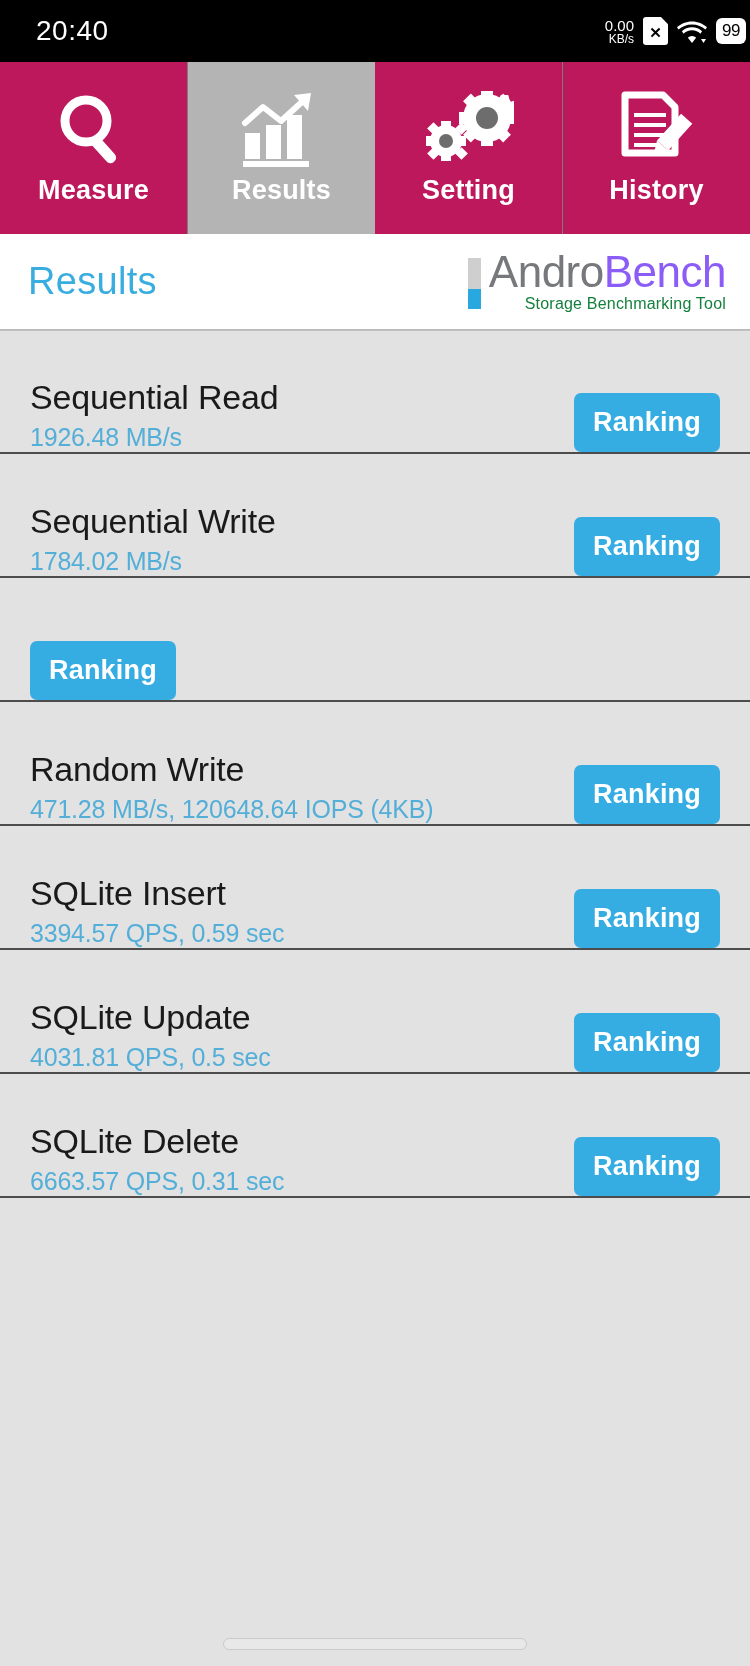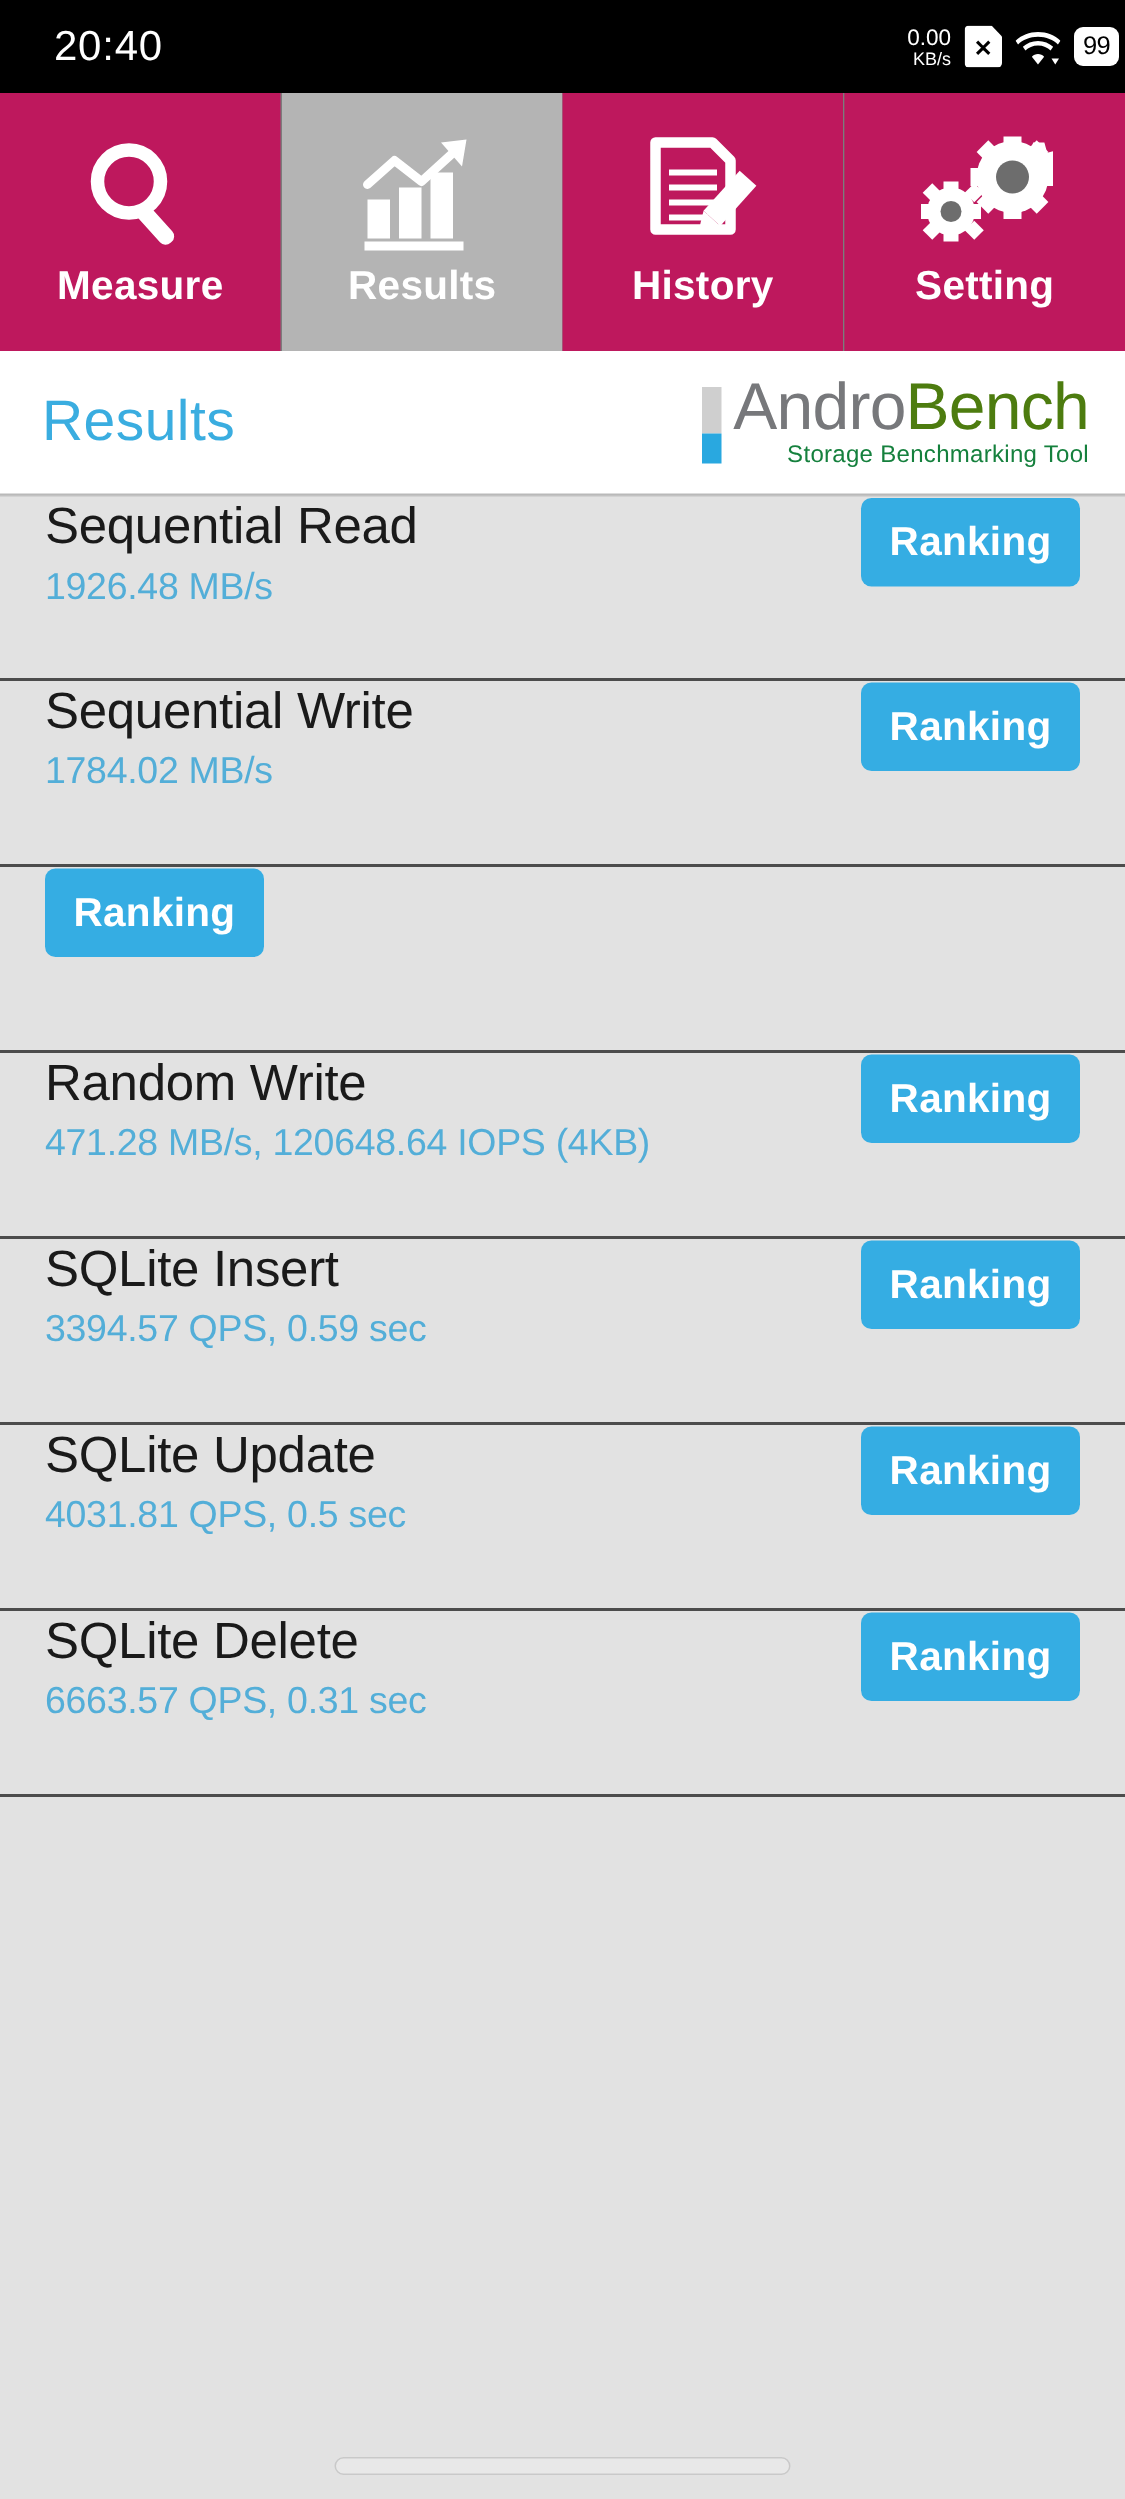--- a/index.html
+++ b/index.html
@@ -130,37 +130,37 @@
   }
   .logo-bar .seg-gray { flex: 1.55; background: #cfcfcf; }
   .logo-bar .seg-blue { flex: 1; background: #29a8e0; }
   .logo-text { display: flex; flex-direction: column; }
   .logo-wordmark {
     font-size: 44px;
     line-height: 0.98;
     letter-spacing: -0.5px;
   }
   .logo-wordmark .andro { color: #77787b; }
-  .logo-wordmark .bench { color: #4d7c0f; }
+  .logo-wordmark .bench { color: #8b5cf6; }
   .logo-tagline {
     font-size: 16px;
     color: #15803d;
     text-align: right;
     margin-top: 2px;
     letter-spacing: 0.2px;
   }
 
   
   .results-list {
     background: #e2e2e2;
   }
   .result-row {
     height: 124px;
     display: flex;
-    align-items: flex-start;
+    align-items: flex-end;
     justify-content: space-between;
     padding: 1px 30px 0 30px;
     box-sizing: border-box;
     border-bottom: 2px solid #4c4c4c;
     background: #e2e2e2;
   }
   .result-row:first-child { border-top: 1px solid #c2c2c2; }
   .result-text { display: flex; flex-direction: column; gap: 6px; }
   .result-name {
     font-size: 34px;
@@ -246,37 +246,20 @@
       <svg width="86" height="78" viewBox="0 0 86 78">
         <rect x="6" y="42" width="15" height="26" fill="#ffffff"></rect>
         <rect x="27" y="34" width="15" height="34" fill="#ffffff"></rect>
         <rect x="48" y="24" width="15" height="44" fill="#ffffff"></rect>
         <rect x="4" y="70" width="66" height="6" fill="#ffffff"></rect>
         <polyline points="6,32 24,16 42,30 64,10" fill="none" stroke="#ffffff" stroke-width="6" stroke-linejoin="round" stroke-linecap="round"></polyline>
         <polygon points="55,4 72,2 69,20" fill="#ffffff"></polygon>
       </svg>
     </div>
     <div class="tab-label">Results</div>
-  </div>
-
-  <div class="tab">
-    <div class="tab-icon">
-      <svg width="84" height="78" viewBox="0 0 84 78">
-        <path d="M10 4 H48 L60 16 V62 H10 Z" fill="none" stroke="#ffffff" stroke-width="7" stroke-linejoin="round"></path>
-        <rect x="19" y="22" width="32" height="4" fill="#ffffff"></rect>
-        <rect x="19" y="32" width="32" height="4" fill="#ffffff"></rect>
-        <rect x="19" y="42" width="32" height="4" fill="#ffffff"></rect>
-        <rect x="19" y="52" width="26" height="4" fill="#ffffff"></rect>
-        <g transform="rotate(42 56 46)">
-          <rect x="48" y="22" width="15" height="36" fill="#ffffff"></rect>
-          <polygon points="48,58 63,58 55.5,72" fill="#ffffff"></polygon>
-        </g>
-      </svg>
-    </div>
-    <div class="tab-label">History</div>
   </div>
 
   <div class="tab">
     <div class="tab-icon">
       <svg width="90" height="78" viewBox="0 0 90 78">
         <g fill="#ffffff">
           <path d="M60 4 l5.5 1.5 1.5 -5.5 h6 l1.5 5.5 5.5 -1.5 3 5.2 -4 4 4 4 -3 5.2 -5.5 -1.5 -1.5 5.5 h-6 l-1.5 -5.5 -5.5 1.5 -3 -5.2 4 -4 -4 -4 z" transform="translate(-7,4) scale(1.25)"></path>
         </g>
         <circle cx="63" cy="27" r="24" fill="#ffffff"></circle>
         <circle cx="63" cy="27" r="11" fill="#6d6d6d"></circle>
@@ -300,20 +283,37 @@
           <rect x="5" y="33" width="9" height="9" transform="rotate(-45 9.5 37.5)"></rect>
           <rect x="33" y="58" width="9" height="9" transform="rotate(-45 37.5 62.5)"></rect>
           <rect x="5" y="58" width="9" height="9" transform="rotate(45 9.5 62.5)"></rect>
           <rect x="33" y="33" width="9" height="9" transform="rotate(45 37.5 37.5)"></rect>
         </g>
       </svg>
     </div>
     <div class="tab-label">Setting</div>
   </div>
 
+  <div class="tab">
+    <div class="tab-icon">
+      <svg width="84" height="78" viewBox="0 0 84 78">
+        <path d="M10 4 H48 L60 16 V62 H10 Z" fill="none" stroke="#ffffff" stroke-width="7" stroke-linejoin="round"></path>
+        <rect x="19" y="22" width="32" height="4" fill="#ffffff"></rect>
+        <rect x="19" y="32" width="32" height="4" fill="#ffffff"></rect>
+        <rect x="19" y="42" width="32" height="4" fill="#ffffff"></rect>
+        <rect x="19" y="52" width="26" height="4" fill="#ffffff"></rect>
+        <g transform="rotate(42 56 46)">
+          <rect x="48" y="22" width="15" height="36" fill="#ffffff"></rect>
+          <polygon points="48,58 63,58 55.5,72" fill="#ffffff"></polygon>
+        </g>
+      </svg>
+    </div>
+    <div class="tab-label">History</div>
+  </div>
+
 </div>
 
 <div class="appheader">
   <div class="page-title">Results</div>
   <div class="logo">
     <div class="logo-bar">
       <div class="seg-gray"></div>
       <div class="seg-blue"></div>
     </div>
     <div class="logo-text">

